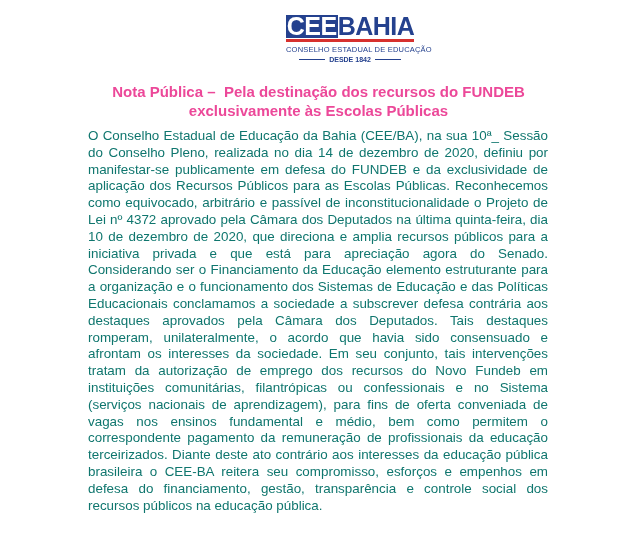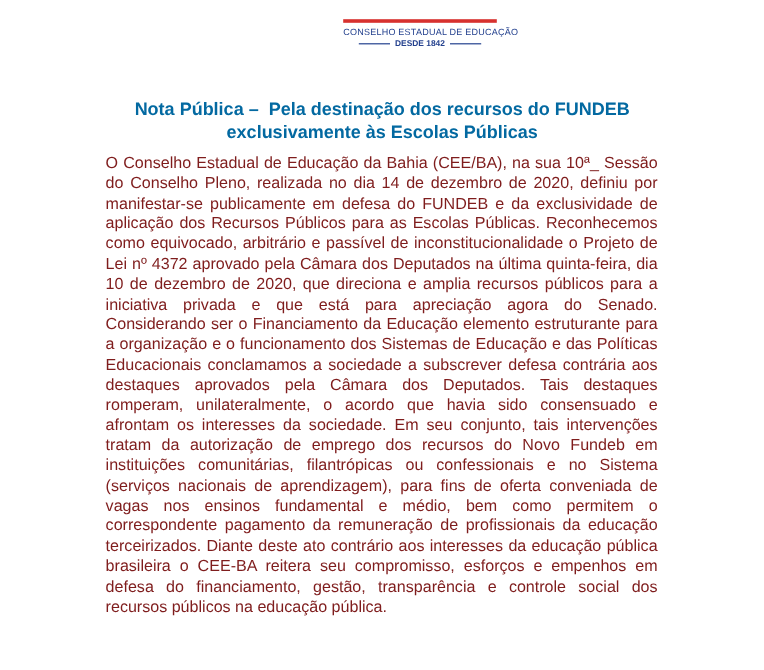--- a/index.html
+++ b/index.html
@@ -76,42 +76,46 @@
   .title {
     position: absolute;
     top: 82px;
     left: 78px;
     right: 78px;
     margin: 0;
     font-size: 15px;
     line-height: 19px;
     font-weight: bold;
     text-align: center;
-    color: #0369a1;
+    color: #ec4899;
     white-space: pre-wrap;
   }
   
   .body-text {
     position: absolute;
     top: 128px;
     left: 88px;
     width: 460px;
     margin: 0;
     font-size: 13.4px;
     line-height: 16.8px;
     text-align: justify;
-    color: #7f1d1d;
+    color: #0f766e;
   }
 </style>
 </head>
 <body>
 
 <div class="page">
 
   <div class="logo">
+    <div class="logo-word">
+      <span class="logo-cee">CEE</span>
+      <span class="logo-bahia">BAHIA</span>
+    </div>
     <div class="logo-redline"></div>
     <div class="logo-subtitle">CONSELHO ESTADUAL DE EDUCAÇÃO</div>
     <div class="logo-since">
       <span class="since-line"></span>
       <span class="since-text">DESDE 1842</span>
       <span class="since-line"></span>
     </div>
   </div>
 
   <h1 class="title">Nota Pública –  Pela destinação dos recursos do FUNDEB exclusivamente às Escolas Públicas</h1>

